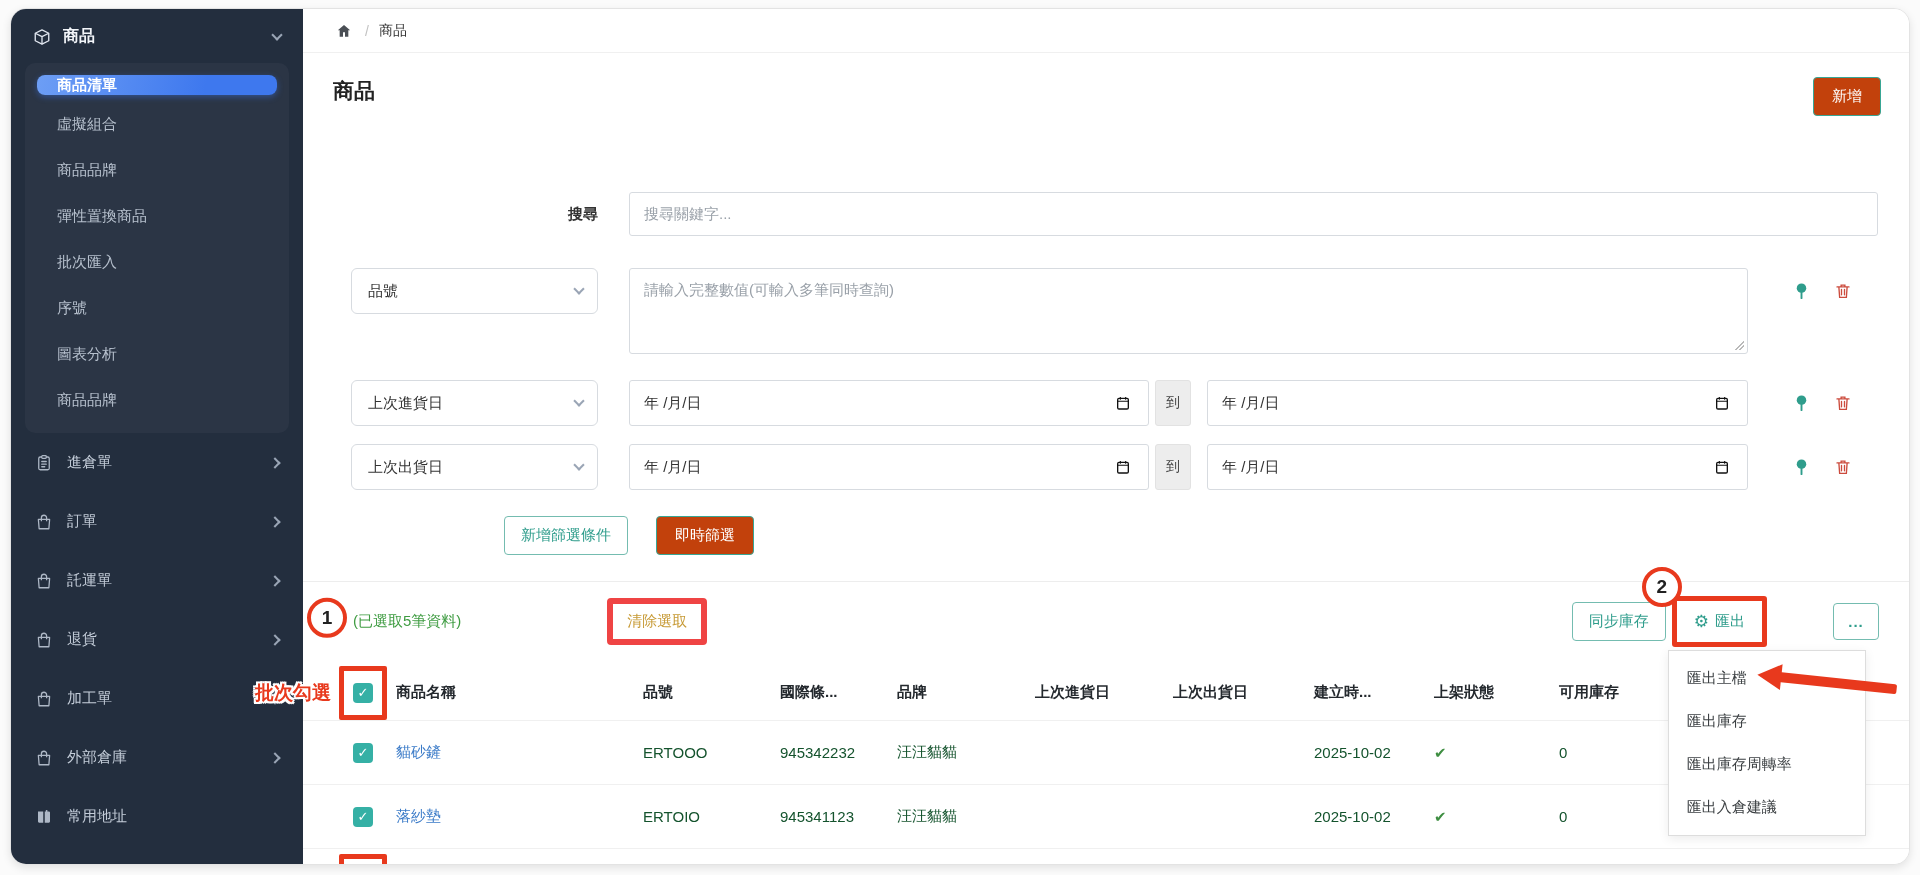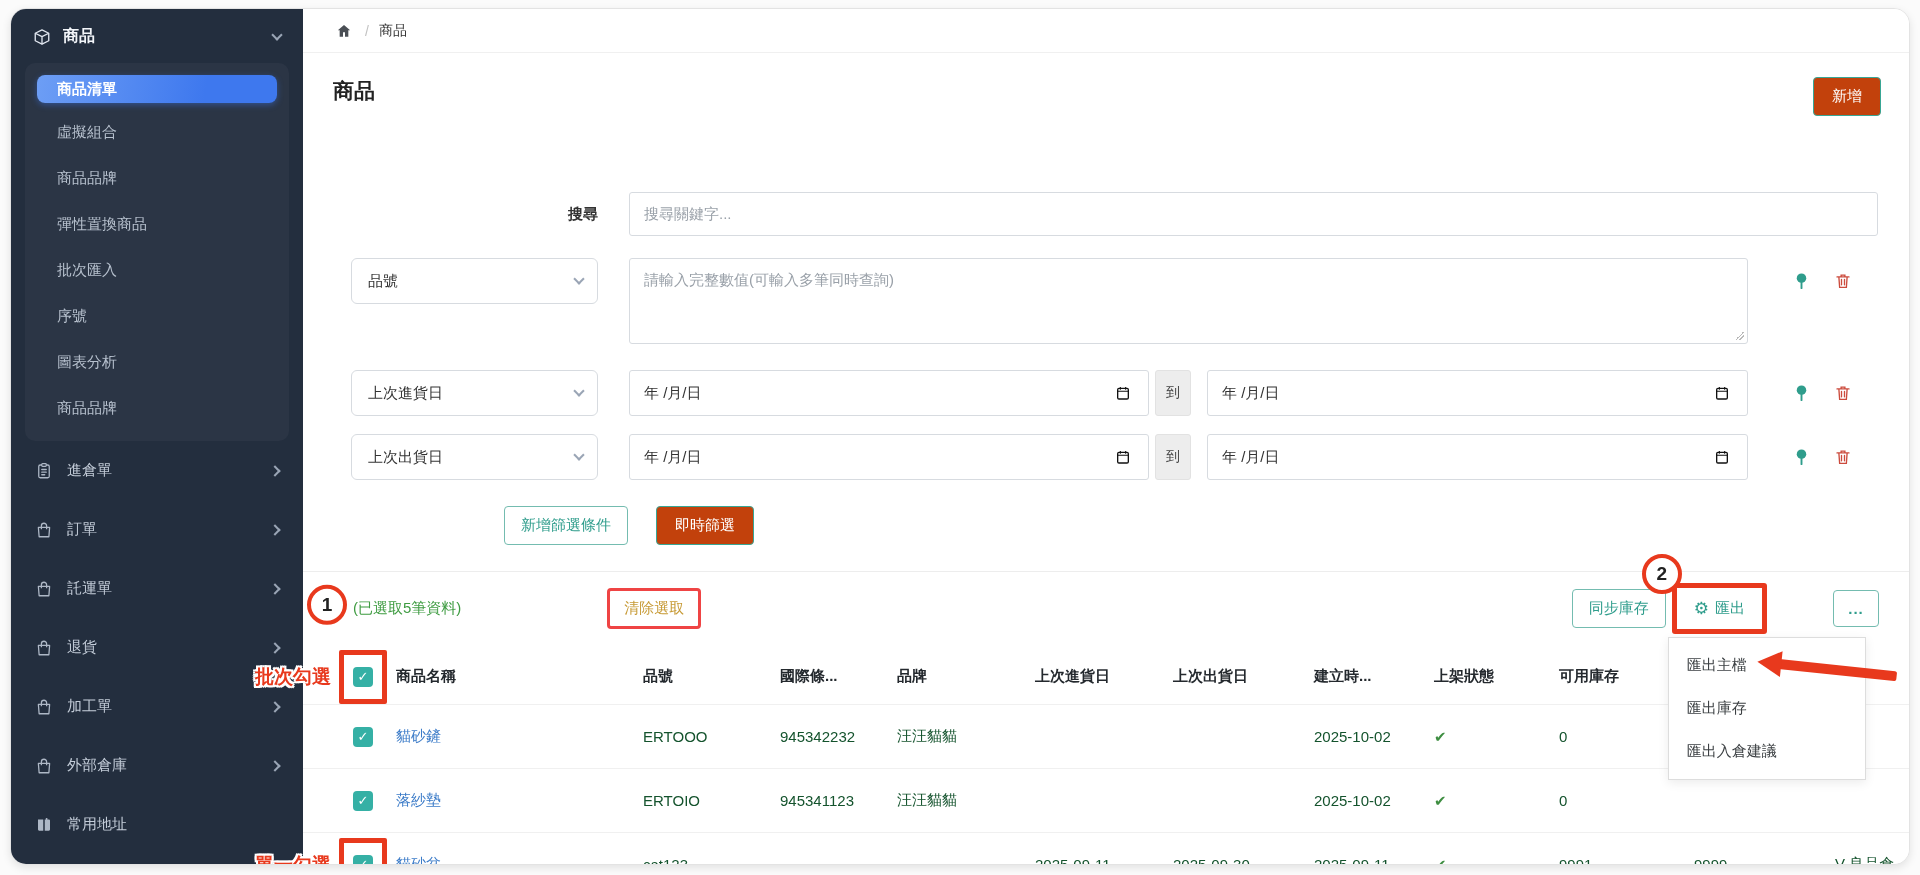--- a/index.html
+++ b/index.html
@@ -9,38 +9,38 @@
 
   
   .sidebar { position:absolute; left:0; top:0; bottom:0; width:292px; background:#232e3e; color:#c3ccd8; overflow:hidden; }
   .side-head { display:flex; align-items:center; gap:12px; padding:17px 22px 14px 22px; color:#f2f5f9; font-size:16px; font-weight:700; cursor:pointer; }
   .side-head .grow { flex:1; }
   .chev { width:8px; height:8px; border-right:2px solid #9aa5b5; border-bottom:2px solid #9aa5b5; display:inline-block; }
   .chev.down { transform:rotate(45deg); margin-top:-4px; }
   .chev.right { transform:rotate(-45deg); }
   .side-panel { margin:2px 14px 0 14px; background:#2b3545; border-radius:10px; padding:12px 0 10px 0; }
   .sub-item { height:46px; display:flex; align-items:center; padding-left:32px; font-size:15px; color:#b7c1ce; cursor:pointer; }
-  .sub-item.active { height:28px; margin:0 12px 6px 12px; padding-left:20px; border-radius:8px; color:#fff; font-weight:700;
+  .sub-item.active { height:20px; margin:0 12px 6px 12px; padding-left:20px; border-radius:8px; color:#fff; font-weight:700;
                      background:linear-gradient(100deg,#6d9ef5 0%,#3e78ee 70%); box-shadow:0 2px 6px rgba(62,120,238,.45); }
   .side-item { height:59px; display:flex; align-items:center; gap:14px; padding:0 24px; font-size:15px; color:#c3ccd8; cursor:pointer; }
   .side-item:first-of-type { margin-top:14px; }
   .side-item .grow { flex:1; }
   .sicon { width:18px; height:18px; flex:none; }
   .sicon svg { width:18px; height:18px; display:block; }
 
   
   .main { position:absolute; left:292px; top:0; bottom:0; width:1608px; background:#fff; }
   .breadcrumb { height:44px; display:flex; align-items:center; gap:10px; padding:0 30px; border-bottom:1px solid #f0f0f0; font-size:14px; color:#333; }
   .crumb-sep { color:#c2c2c2; }
   .page-head { display:flex; align-items:flex-start; justify-content:space-between; padding:24px 30px 16px 30px; }
   .page-title { font-size:21px; font-weight:700; color:#222; }
   .btn { display:inline-flex; align-items:center; justify-content:center; gap:6px; border-radius:4px; font-size:15px; cursor:pointer; background:#fff; }
   .btn-solid { background:#c2410c; color:#fff; border:1px solid #38a695; padding:9px 18px; }
   .btn-outline { border:1px solid #74bcb0; color:#2f9d8c; padding:9px 16px; }
-  .btn-warn { border:3px solid #ef4444; color:#c79a35; padding:8px 14px; }
+  .btn-warn { border:6px solid #ef4444; color:#c79a35; padding:8px 14px; }
 
   
   .filters { padding:60px 0 0 48px; }
   .f-row { display:flex; align-items:center; }
   .colA { width:247px; flex:none; }
   .f-label { display:block; text-align:right; font-size:15px; font-weight:700; color:#333; }
   .f-gap { width:31px; flex:none; }
   .select { height:46px; border:1px solid #d7dbe0; border-radius:6px; display:flex; align-items:center; padding:0 14px 0 16px; font-size:15px; color:#333; cursor:pointer; background:#fff; }
   .select .grow { flex:1; }
   .input { height:44px; border:1px solid #d7dbe0; border-radius:3px; display:flex; align-items:center; padding:0 14px; font-size:15px; }
@@ -50,21 +50,21 @@
   .resize-grip { position:absolute; right:3px; bottom:3px; width:9px; height:9px;
      background:linear-gradient(135deg,transparent 50%,#b9b9b9 50%,#b9b9b9 58%,transparent 58%,transparent 72%,#b9b9b9 72%,#b9b9b9 80%,transparent 80%); }
   .date-zone { width:1119px; display:flex; align-items:center; }
   .date-input { height:46px; border:1px solid #d7dbe0; border-radius:3px; display:flex; align-items:center; padding:0 14px; font-size:15px; color:#333; }
   .d1 { flex:1; }
   .d2 { width:541px; }
   .to-box { width:36px; height:46px; margin:0 16px 0 6px; background:#ededed; border:1px solid #e2e2e2; border-radius:3px; display:flex; align-items:center; justify-content:center; font-size:14px; color:#444; flex:none; }
   .date-input .grow, .f-grow { flex:1; }
   .icon-btn { width:22px; height:22px; display:flex; align-items:center; justify-content:center; cursor:pointer; flex:none; }
   .pin-col { margin-left:42px; } .trash-col { margin-left:20px; }
-  .mb24{margin-bottom:22px}.mb26{margin-bottom:26px}.mb18{margin-bottom:18px}.mb20{margin-bottom:20px}
+  .mb24{margin-bottom:32px}.mb26{margin-bottom:26px}.mb18{margin-bottom:18px}.mb20{margin-bottom:20px}
   .f-buttons { display:flex; margin:26px 0 0 153px; }
   .f-buttons .btn-solid { margin-left:28px; }
   .divider { border-top:1px solid #ededed; margin-top:26px; }
 
   
   .toolbar { position:relative; display:flex; align-items:center; padding:16px 32px 14px 50px; }
   .sel-text { color:#3f9c42; font-size:15px; }
   .clear-btn { margin-left:146px; }
   .t-grow { flex:1; }
   .gear { font-size:17px; line-height:1; color:#2f9d8c; }
@@ -355,20 +355,21 @@
       <div class="export-wrap">
         <button class="btn export-btn">
           <span class="gear">⚙</span>
           <span>匯出</span>
         </button>
         <div class="export-red-rect"></div>
         <div class="annot-circle circle2">2</div>
         <div class="menu">
           <div class="menu-item">匯出主檔</div>
           <div class="menu-item">匯出庫存</div>
+          <div class="menu-item">匯出庫存周轉率</div>
           <div class="menu-item">匯出入倉建議</div>
           <div class="annot-arrow">
               <span class="shaft"></span>
               <span class="head"></span>
             </div>
         </div>
       </div>
       <button class="btn btn-outline more-btn">...</button>
     </div>
 

